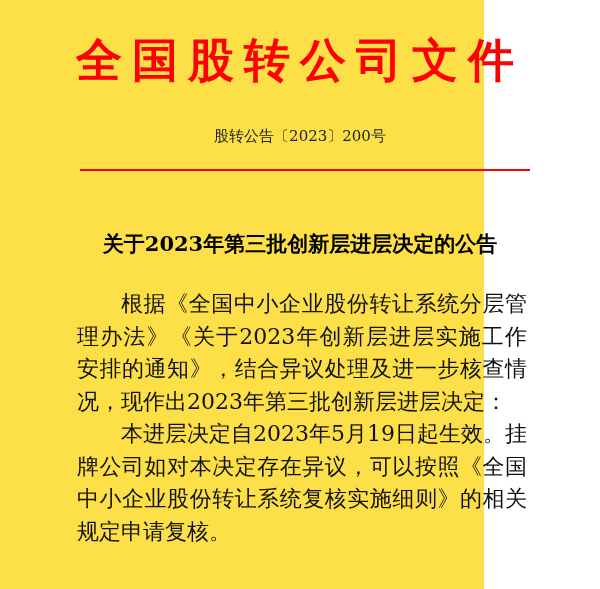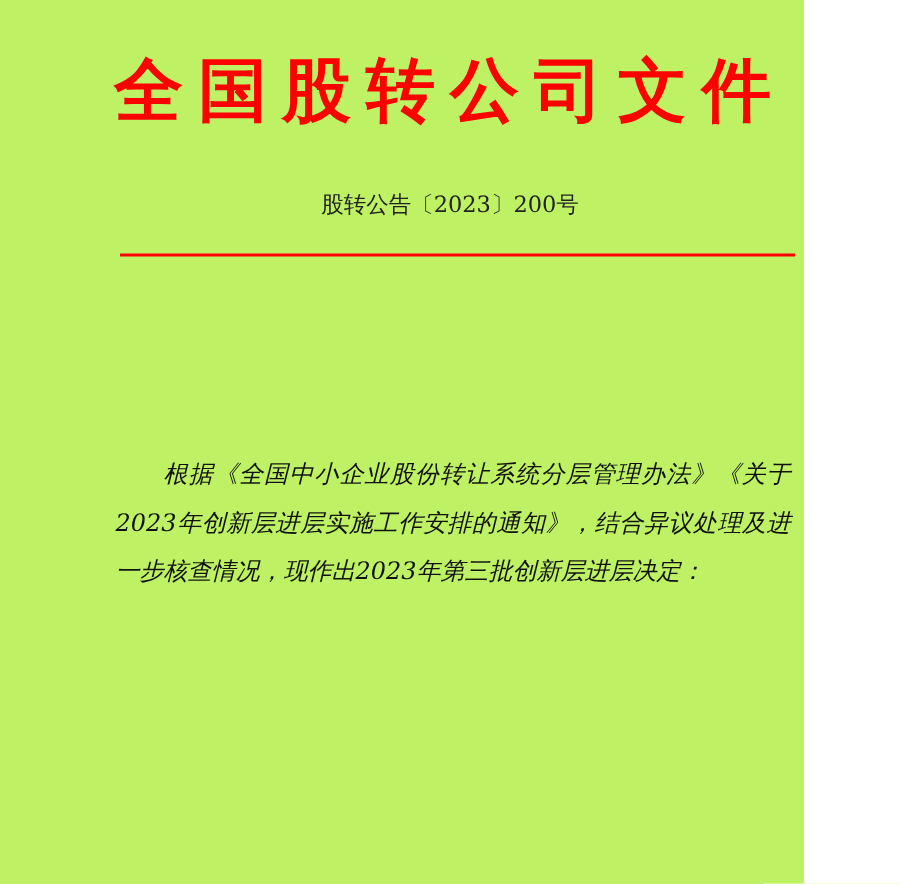--- a/index.html
+++ b/index.html
@@ -1,43 +1,45 @@
 <!DOCTYPE html>
 <html><head>
 <meta charset="utf-8">
 <style>
   html, body { margin: 0; padding: 0; background: #ffffff; }
   body { width: 600px; height: 589px; position: relative; overflow: hidden; }
-  .page { position: absolute; left: 0; top: 0; width: 536px; height: 589px; background: #bef264; }
+  .page { position: absolute; left: 0; top: 0; width: 484px; height: 589px; background: #fde047; }
   .masthead {
     position: absolute; left: 0; top: 32px; width: 600px; text-align: center;
     color: #ff0000; font-family: "DejaVu Serif", serif; font-size: 46px; font-weight: bold;
     letter-spacing: 10px; line-height: 56px;
   }
   .docno {
     position: absolute; left: 0; top: 125px; width: 600px; text-align: center;
     color: #222; font-family: "DejaVu Serif", serif; font-size: 15px; line-height: 22px;
   }
   .redline {
     position: absolute; left: 80px; top: 169px; width: 450px; height: 2px; background: #ff0000;
   }
   .title {
     position: absolute; left: 0; top: 229px; width: 600px; text-align: center;
     color: #000; font-family: "DejaVu Serif", serif; font-size: 21px; font-weight: bold; line-height: 30px;
   }
   .body {
-    position: absolute; left: 77px; top: 300px; width: 450px;
-    color: #111; font-family: "DejaVu Serif", serif; font-size: 16px;
-    line-height: 32.5px; text-align: justify; font-style: italic;
+    position: absolute; left: 77px; top: 288px; width: 450px;
+    color: #111; font-family: "DejaVu Serif", serif; font-size: 22px;
+    line-height: 32.5px; text-align: justify;
   }
   .body p { margin: 0; text-indent: 2em; }
 </style>
 </head>
 <body>
 
 <div class="page">
   <div class="masthead">全国股转公司文件</div>
   <div class="docno">股转公告〔2023〕200号</div>
   <div class="redline"></div>
+  <div class="title">关于2023年第三批创新层进层决定的公告</div>
   <div class="body">
     <p>根据《全国中小企业股份转让系统分层管理办法》《关于2023年创新层进层实施工作安排的通知》，结合异议处理及进一步核查情况，现作出2023年第三批创新层进层决定：</p>
+    <p>本进层决定自2023年5月19日起生效。挂牌公司如对本决定存在异议，可以按照《全国中小企业股份转让系统复核实施细则》的相关规定申请复核。</p>
   </div>
 </div>
 
 </body></html>

